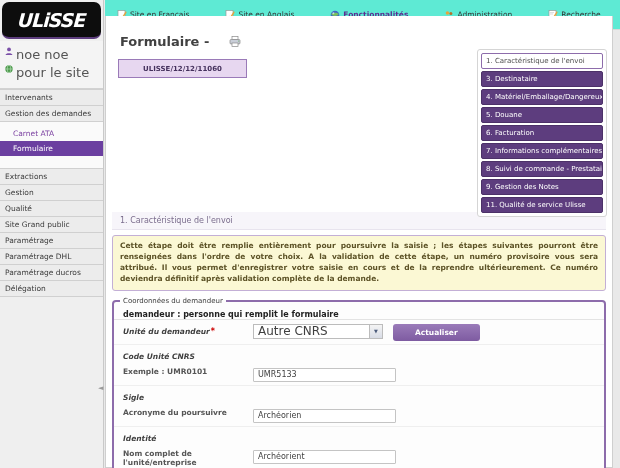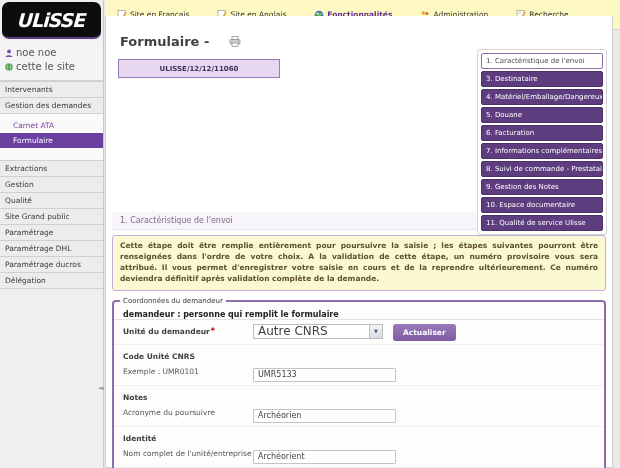--- a/index.html
+++ b/index.html
@@ -17,53 +17,53 @@
   .logo-box {
     margin:2px; height:37px; background:#0d0d0d; border-radius:7px;
     display:flex; align-items:center; justify-content:center;
     border-bottom:2px solid #5d3d7e;
   }
   .logo-text {
     color:#fff; font-weight:bold; font-size:19px; letter-spacing:-1px;
     font-style:italic; transform:skewX(-4deg);
   }
   .user-block { padding:6px 5px 8px 5px; border-bottom:1px solid #d2d2d2; background:#f4f4f4; }
-  .user-line { display:flex; align-items:center; gap:3px; margin-bottom:3px; color:#555; font-size:10px; cursor:pointer; }
+  .user-line { display:flex; gap:3px; margin-bottom:3px; color:#555; font-size:13px; cursor:pointer; }
   .menu-item {
     padding:3px 5px; border-top:1px solid #d0d0d0; font-size:7.5px; color:#3a3a3a; cursor:pointer;
     background:#ececec;
   }
   .submenu { background:#fafafa; padding:4px 0 6px 0; border-top:1px solid #d0d0d0; }
   .submenu-item { padding:3px 5px 3px 13px; font-size:7.5px; cursor:pointer; }
   .submenu-item.active { background:#6b3fa0; color:#fff; margin-bottom:6px; }
   .submenu-item.link { color:#7a3fa0; background:transparent; }
   .collapse-handle {
     position:absolute; left:98px; top:384px; color:#9a9a9a; font-size:7px; cursor:pointer;
   }
 
   
   .topnav {
-    position:absolute; left:105px; top:0; right:0; height:30px; background:#fef9c3;
-    border-bottom:1px solid #d8d8d8; display:flex; align-items:center; gap:28px; padding-left:12px;
+    position:absolute; left:105px; top:0; right:0; height:30px; background:#5eead4;
+    border-bottom:1px solid #d8d8d8; display:flex; align-items:center; gap:36px; padding-left:12px;
   }
   .nav-item { display:flex; align-items:center; gap:3px; font-size:7.5px; color:#333; cursor:pointer; }
   .nav-item.active span.nav-label { color:#5b2d91; font-weight:bold; }
   .nav-item svg { display:block; }
 
   
   .main {
     position:absolute; left:105px; top:16px; right:7px; bottom:0;
     background:#fff; border:1px solid #cfcfcf; border-top:none;
   }
   .page-title {
     margin:18px 0 0 14px; font-size:13px; font-weight:bold; color:#414141;
     display:flex; align-items:center; gap:20px;
   }
   .ref-badge {
-    margin:10px 0 0 12px; width:162px; height:19px;
+    margin:10px 0 0 12px; width:129px; height:19px;
     background:#e7d7f0; border:1px solid #9a7ab8;
     display:flex; align-items:center; justify-content:center;
     font-size:7px; font-weight:bold; color:#44305c;
   }
   .steps-panel {
     position:absolute; top:33px; right:5px; width:130px;
     background:#fff; border:1px solid #d5d5d5; border-radius:3px; padding:3px;
   }
   .step {
     margin-bottom:2px; background:#5d3d7e; border:1px solid #4c3168; color:#fff;
@@ -89,40 +89,40 @@
     background:#fdfdfd;
   }
   fieldset.form-box legend { margin-left:6px; padding:0 3px; font-size:7px; color:#3c3c3c; }
   .form-header {
     padding:5px 9px 0 9px; font-weight:bold; font-size:8px; color:#222;
     border-bottom:1px solid #e3e3e3;
   }
   .frow { display:flex; padding:4px 9px 3px 9px; border-bottom:1px solid #efefef; align-items:flex-start; }
   .frow:last-child { border-bottom:none; }
   .lblcol { width:130px; padding-top:3px; }
-  .lbl { font-weight:bold; color:#3f3f3f; font-size:7.5px; }
+  .lbl { font-weight:bold; color:#3f3f3f; font-size:7.5px;font-style:italic; }
   .req { color:#cc0000; font-weight:bold; margin-left:1px; }
-  .helper { margin-top:6px; color:#555; font-size:7.5px; font-weight:normal; }
+  .helper { margin-top:6px; color:#555; font-size:7.5px; font-weight:bold; }
   .ctrlcol { flex:1; display:flex; align-items:flex-start; }
   input.tinput {
     width:143px; height:14px; border:1px solid #c4c4c4; border-radius:1px;
     font-family:inherit; font-size:8px; color:#3f3f3f; padding:1px 4px; background:#fff;margin-top:19px;
   }
   .fselect {
     width:130px; height:15px; border:1px solid #bcbcbc; background:#fff;
     display:flex; align-items:center; cursor:pointer;
   }
   .fselect .sel-value { flex:1; padding:0 4px; font-size:12px; color:#3f3f3f; }
   .fselect .sel-arrow {
     width:13px; height:13px; background:linear-gradient(#f4f4f4,#d8dce6);
     border-left:1px solid #bcbcbc; display:flex; align-items:center; justify-content:center;
     font-size:5px; color:#4a5a7a;
   }
   .btn-purple {
-    margin-left:10px; height:17px; padding:0 10px; border:none; border-radius:3px;
+    margin-left:10px; height:17px; padding:0 22px; border:none; border-radius:3px;
     background:linear-gradient(#9a7bb9,#7e5ba1); color:#fff; font-weight:bold;
     font-size:7.5px; font-family:inherit; cursor:pointer;
   }
 </style>
 </head>
 <body>
 
 <div class="sidebar">
   <div class="logo-box">
     <span class="logo-text">ULiSSE</span>
@@ -135,21 +135,21 @@
           <path d="M0.6 8 C0.6 5.6 7.4 5.6 7.4 8 Z" fill="#7a4fa8"></path>
         </svg>
       <span>noe noe</span>
     </div>
     <div class="user-line" style="margin-bottom:0">
       <svg width="8" height="8" viewBox="0 0 8 8">
           <circle cx="4" cy="4" r="3.7" fill="#4c9a4c"></circle>
           <ellipse cx="4" cy="4" rx="1.8" ry="3.7" fill="none" stroke="#bfe3bf" stroke-width="0.6"></ellipse>
           <line x1="0.3" y1="4" x2="7.7" y2="4" stroke="#bfe3bf" stroke-width="0.6"></line>
         </svg>
-      <span>cette le site</span>
+      <span>pour le site</span>
     </div>
   </div>
 
   <div class="menu-item">Intervenants</div>
   <div class="menu-item">Gestion des demandes</div>
   <div class="submenu">
     <div class="submenu-item link">Carnet ATA</div>
     <div class="submenu-item active">Formulaire</div>
   </div>
   <div class="menu-item">Extractions</div>
@@ -229,21 +229,20 @@
 
   <div class="steps-panel">
     <div class="step active">1. Caractéristique de l'envoi</div>
     <div class="step">3. Destinataire</div>
     <div class="step">4. Matériel/Emballage/Dangereux</div>
     <div class="step">5. Douane</div>
     <div class="step">6. Facturation</div>
     <div class="step">7. Informations complémentaires</div>
     <div class="step">8. Suivi de commande - Prestataire</div>
     <div class="step">9. Gestion des Notes</div>
-    <div class="step">10. Espace documentaire</div>
     <div class="step">11. Qualité de service Ulisse</div>
   </div>
 
   <div class="spacer"></div>
 
   <div class="section-header">1. Caractéristique de l'envoi</div>
 
   <div class="notice">Cette étape doit être remplie entièrement pour poursuivre la saisie ; les étapes suivantes pourront être renseignées dans l'ordre de votre choix. A la validation de cette étape, un numéro provisoire vous sera attribué. Il vous permet d'enregistrer votre saisie en cours et de la reprendre ultérieurement. Ce numéro deviendra définitif après validation complète de la demande.</div>
 
   <fieldset class="form-box">
@@ -269,21 +268,21 @@
         <span class="lbl">Code Unité CNRS</span>
         <div class="helper">Exemple : UMR0101</div>
       </div>
       <div class="ctrlcol">
         <input class="tinput" type="text" value="UMR5133" style="">
       </div>
     </div>
 
     <div class="frow">
       <div class="lblcol">
-        <span class="lbl">Notes</span>
+        <span class="lbl">Sigle</span>
         <div class="helper">Acronyme du poursuivre</div>
       </div>
       <div class="ctrlcol">
         <input class="tinput" type="text" value="Archéorien" style="">
       </div>
     </div>
 
     <div class="frow">
       <div class="lblcol">
         <span class="lbl">Identité</span>

